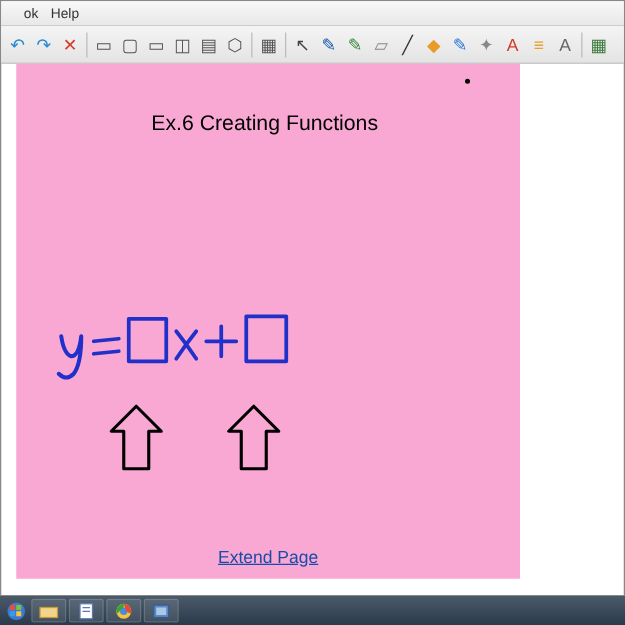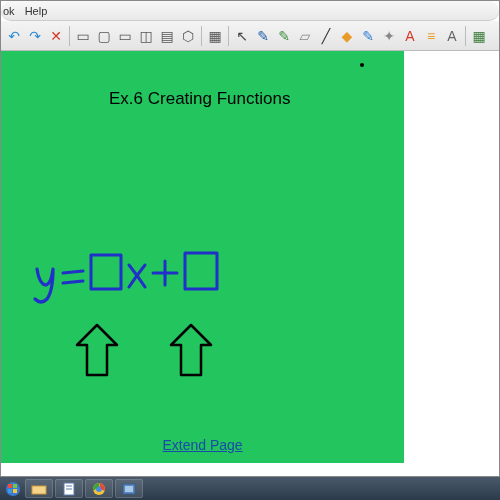--- a/index.html
+++ b/index.html
@@ -16,24 +16,23 @@
     width: 500px; height: 477px;
     background: #fff;
     border: 1px solid #888;
   }
   .menubar {
     height: 20px;
     background: linear-gradient(#f8f8f8, #e8e8e8);
     border-bottom: 1px solid #ccc;
     display: flex;
     align-items: center;
-    padding: 0 2px;
+    padding: 0 18px;
     font-size: 11px;
     color: #333;
-    border-radius: 10px;
   }
   .menubar span { margin-right: 10px; cursor: default; }
   .toolbar {
     height: 30px;
     background: linear-gradient(#f4f4f4, #e4e4e4);
     border-bottom: 1px solid #bbb;
     display: flex;
     align-items: center;
     padding: 0 3px;
     gap: 1px;
@@ -46,23 +45,23 @@
     cursor: pointer;
     font-size: 14px;
   }
   .tsep {
     width: 1px; height: 20px;
     background: #bbb;
     margin: 0 2px;
   }
   .canvas-area {
     position: absolute;
-    top: 50px; left: 0;
+    top: 50px; left: 12px;
     width: 403px; height: 412px;
-    background: #22c55e;
+    background: #f9a8d4;
   }
   .page-title {
     position: absolute;
     top: 38px; left: 108px;
     font-size: 17px;
     color: #000;
   }
   .handwriting {
     position: absolute;
     top: 190px; left: 28px;

